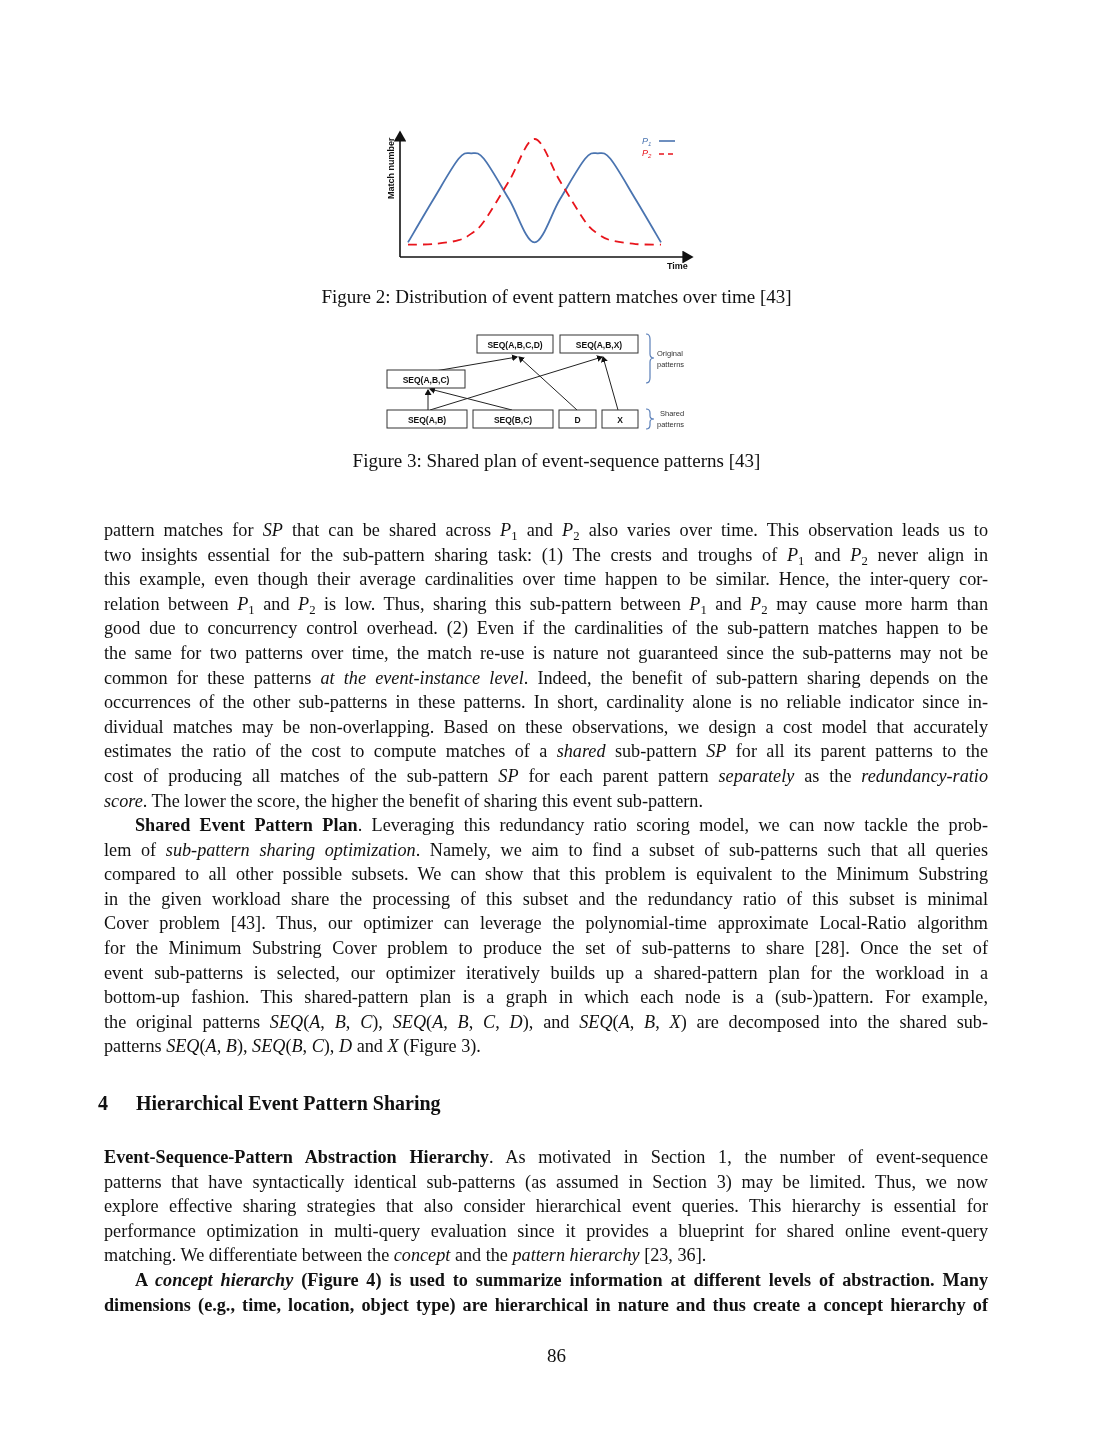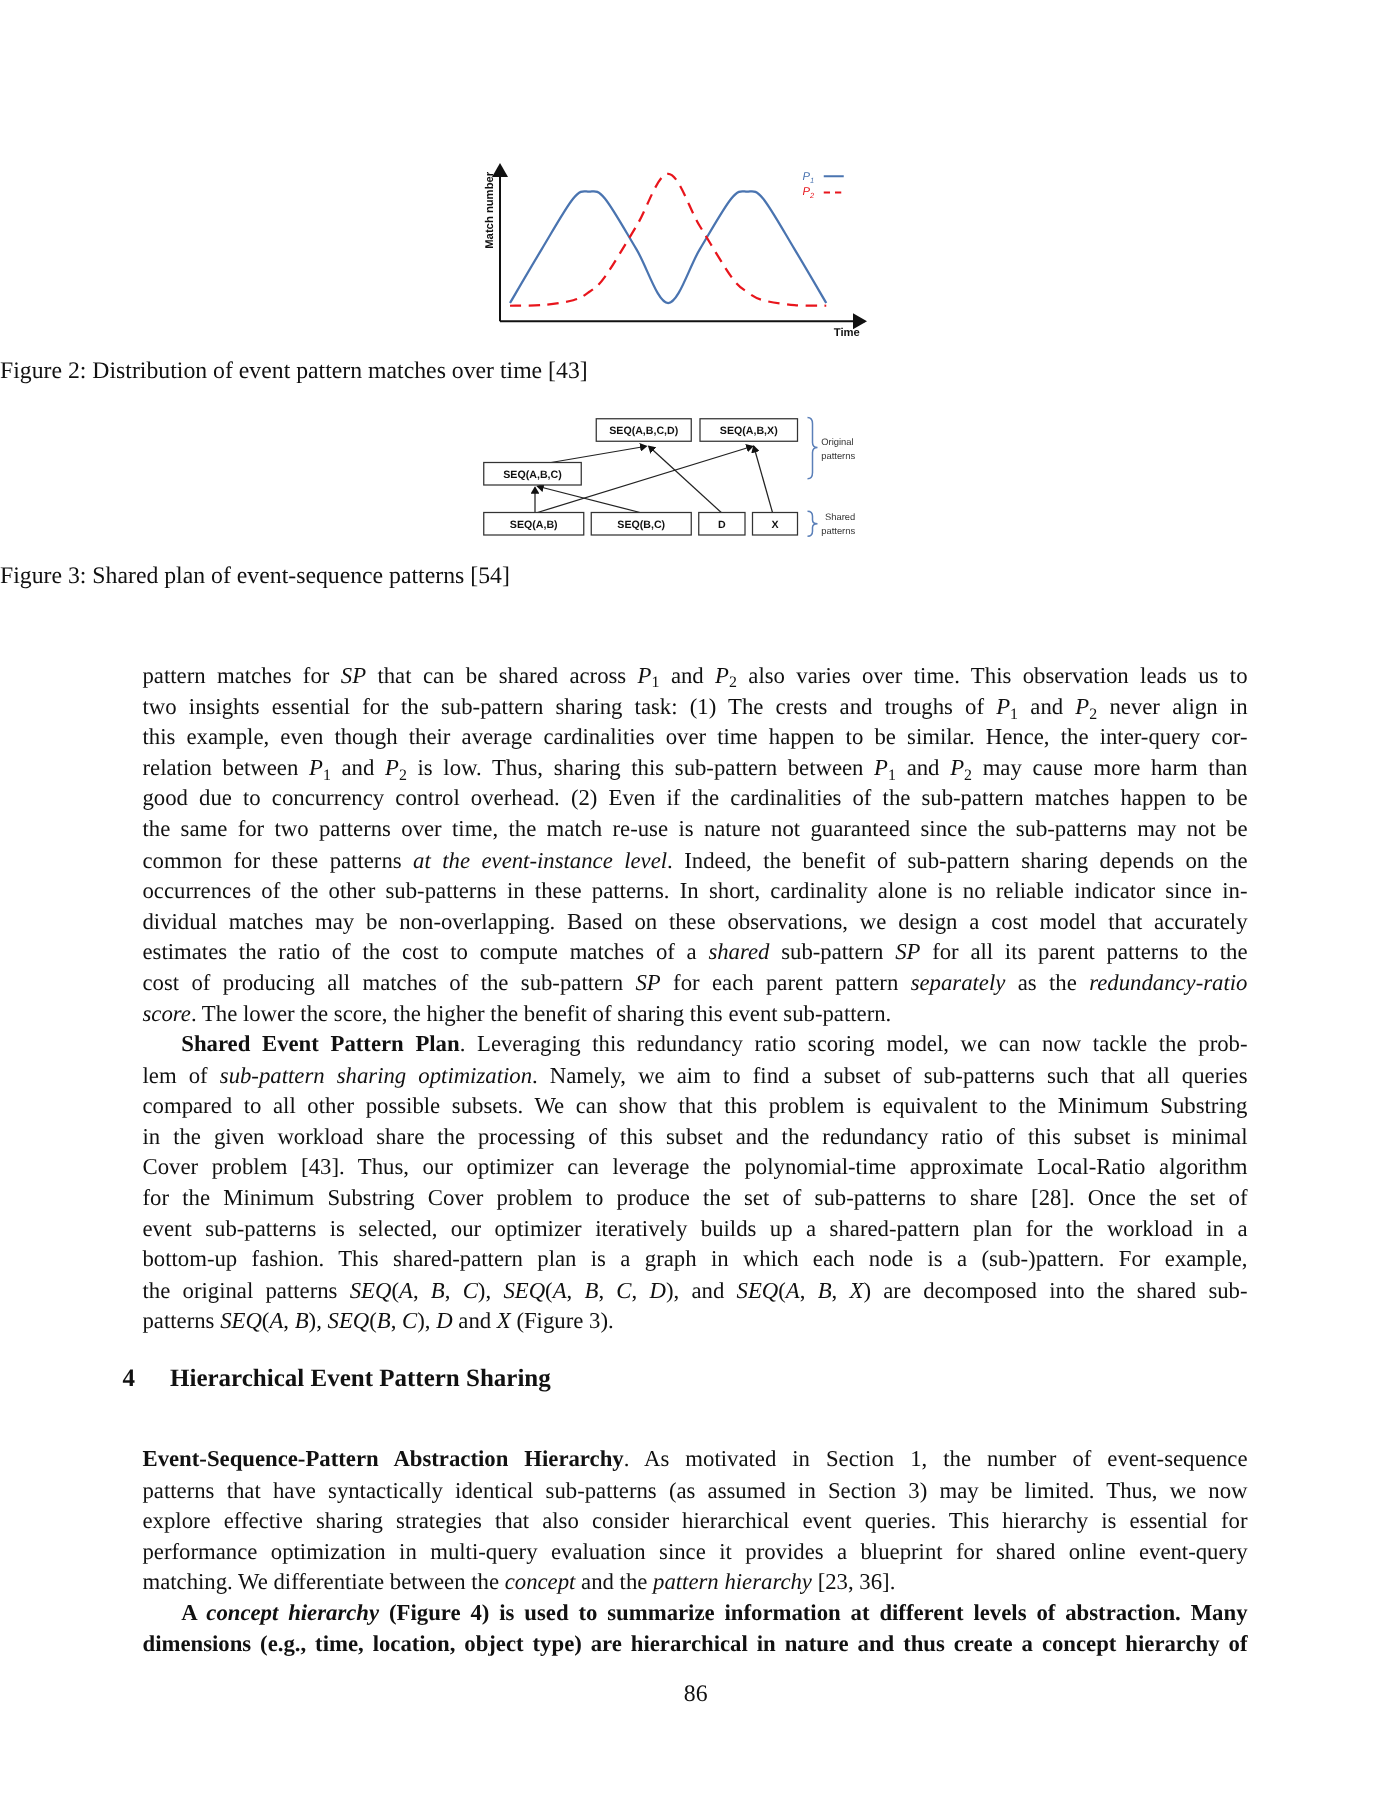--- a/index.html
+++ b/index.html
@@ -1,22 +1,22 @@
 <!DOCTYPE html>
 <html><head>
 <meta charset="utf-8">
 <style>
   html, body { margin:0; padding:0; background:#ffffff; }
   body { width:1113px; height:1440px; position:relative; overflow:hidden;
          font-family:"Liberation Serif", "DejaVu Serif", serif; color:#111; }
   .abs { position:absolute; }
   #fig2 { left:378px; top:127px; width:330px; height:145px; }
   #fig3 { left:380px; top:330px; width:330px; height:105px; }
-  .caption { position:absolute; left:0; width:1113px; font-size:19px; line-height:24px; }
-  .para { position:absolute; left:98px; width:884px; font-size:18.2px; line-height:24.6px; text-align:justify; margin:16px; }
+  .caption { position:absolute; left:0; width:1113px; text-align:center; font-size:19px; line-height:24px; }
+  .para { position:absolute; left:98px; width:884px; font-size:18.2px; line-height:24.6px; text-align:justify; margin:6px; }
   .para .line { display:block; height:24.6px; white-space:nowrap; text-align-last:justify; text-align:justify; }
   .para .line.last { text-align-last:left; }
   .indent { padding-left:31px; }
   i, .it { font-style:italic; }
   b { font-weight:bold; }
   sub { font-size:0.7em; vertical-align:-0.3em; line-height:0; }
   h2 { position:absolute; left:98px; top:1088px; margin:0; font-size:20px; font-weight:bold; line-height:30px; }
   h2 .num { display:inline-block; width:38px; }
   .pagenum { position:absolute; left:0; width:1113px; top:1345px; text-align:center; font-size:19px; }
   svg text { font-family:"Liberation Sans", "DejaVu Sans", sans-serif; }
@@ -91,21 +91,21 @@
     <text x="240" y="92.5" font-size="8.5" font-weight="bold" text-anchor="middle" fill="#111">X</text>
   </g>
   <path d="M266,4 Q270,4 270,9 L270,24 Q270,28 274,28 Q270,28 270,32 L270,48 Q270,53 266,53" stroke="#5a7fb8" stroke-width="1.2" fill="none"></path>
   <text x="277" y="26" font-size="7.5" fill="#333">Original</text>
   <text x="277" y="37" font-size="7.5" fill="#333">patterns</text>
   <path d="M266,79 Q270,79 270,83 L270,86 Q270,89 274,89 Q270,89 270,92 L270,95 Q270,99 266,99" stroke="#5a7fb8" stroke-width="1.2" fill="none"></path>
   <text x="280" y="86" font-size="7.5" fill="#333">Shared</text>
   <text x="277" y="97" font-size="7.5" fill="#333">patterns</text>
 </svg>
 
-<div class="caption" style="top:449px;">Figure 3: Shared plan of event-sequence patterns [54]</div>
+<div class="caption" style="top:449px;">Figure 3: Shared plan of event-sequence patterns [43]</div>
 
 <div class="para" style="top:512px;">
   <span class="line">pattern matches for <i>SP</i> that can be shared across <i>P</i><sub>1</sub> and <i>P</i><sub>2</sub> also varies over time. This observation leads us to</span>
   <span class="line">two insights essential for the sub-pattern sharing task: (1) The crests and troughs of <i>P</i><sub>1</sub> and <i>P</i><sub>2</sub> never align in</span>
   <span class="line">this example, even though their average cardinalities over time happen to be similar. Hence, the inter-query cor-</span>
   <span class="line">relation between <i>P</i><sub>1</sub> and <i>P</i><sub>2</sub> is low. Thus, sharing this sub-pattern between <i>P</i><sub>1</sub> and <i>P</i><sub>2</sub> may cause more harm than</span>
   <span class="line">good due to concurrency control overhead. (2) Even if the cardinalities of the sub-pattern matches happen to be</span>
   <span class="line">the same for two patterns over time, the match re-use is nature not guaranteed since the sub-patterns may not be</span>
   <span class="line">common for these patterns <i>at the event-instance level</i>. Indeed, the benefit of sub-pattern sharing depends on the</span>
   <span class="line">occurrences of the other sub-patterns in these patterns. In short, cardinality alone is no reliable indicator since in-</span>

